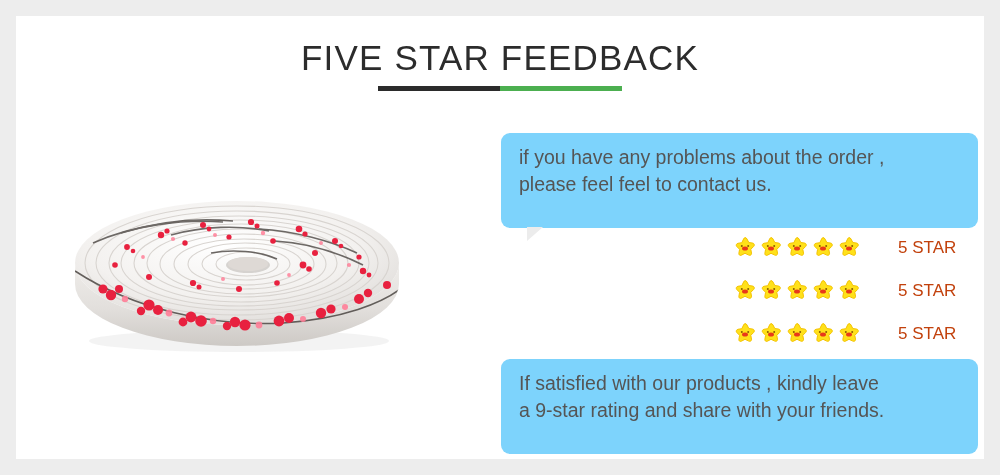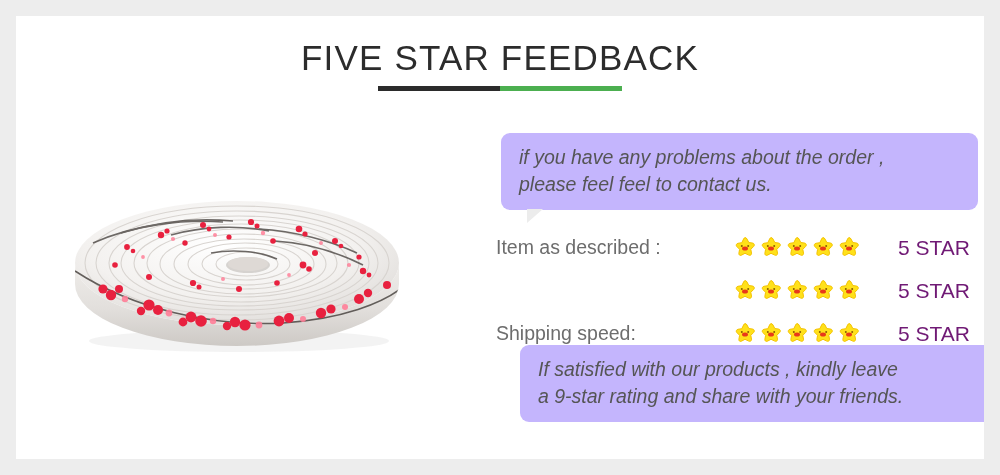--- a/index.html
+++ b/index.html
@@ -76,31 +76,30 @@
     position: absolute;
     left: 469px;
     top: 0;
     width: 499px;
     height: 443px;
   }
 
   
   .bubble {
     position: absolute;
-    background: #c4b5fd;
+    background: #7dd3fc;
     border-radius: 9px;
     color: #555555;
     font-size: 19.5px;
     line-height: 27px;
-    padding: 11px 18px 12px 18px;
+    padding: 11px 18px 30px 18px;
     white-space: nowrap;
-    font-style: italic;
   }
   .bubble.top    { left: 16px; top: 117px;  width: 477px; }
-  .bubble.bottom { left: 16px; top: 329px;  width: 477px; margin-left: 19px; }
+  .bubble.bottom { left: 16px; top: 343px;  width: 477px; }
 
   .bubble .line { display: block; }
 
   .bubble-tail {
     position: absolute;
     left: 26px;
     bottom: -13px;
     width: 0;
     height: 0;
     border-left: 16px solid #ececec;
@@ -134,22 +133,22 @@
     position: absolute;
     left: 248px;
     display: flex;
     gap: 2px;
   }
   .stars svg { display: block; width: 24px; height: 24px; }
 
   .rating-value {
     position: absolute;
     left: 413px;
-    font-size: 21px;
-    color: #701a75;
+    font-size: 17px;
+    color: #c2410c;
     white-space: nowrap;
   }
 </style>
 </head>
 <body>
 
 <div id="banner">
   <div id="panel">
 
     <div class="title-wrap">
@@ -294,21 +293,20 @@
 
       <div class="bubble top">
         <span class="line">if you have any problems about the order ,</span>
         <span class="line">please feel feel to contact us.</span>
         <span class="bubble-tail"></span>
       </div>
 
       <div class="ratings">
 
         <div class="rating-row">
-          <span class="rating-label">Item as described :</span>
           <span class="stars">
             <svg viewBox="0 0 24 24" xmlns="http://www.w3.org/2000/svg">
                 <g>
                   <path d="M12 1.6c.9 0 1.6.6 2 1.4l1.8 3.5 3.9.6c1 .2 1.6 1 1.6 1.9 0 .6-.3 1.1-.7 1.5l-2.8 2.8.7 3.9c.2 1-.5 2-1.5 2.1-.4.1-.8 0-1.2-.2L12 17.3l-3.6 1.9c-.9.5-2 .1-2.4-.8-.2-.4-.2-.8-.1-1.2l.7-3.9-2.8-2.8c-.7-.7-.7-1.9 0-2.6.3-.3.7-.5 1.1-.6l3.9-.6L10.6 3c.3-.8 1.1-1.4 1.4-1.4z" fill="#ffe11a" stroke="#f4c200" stroke-width="1"></path>
                   <ellipse cx="12" cy="12.6" rx="3" ry="2" fill="#e8391a"></ellipse>
                   <circle cx="8.8" cy="10" r="1" fill="#8a5a00"></circle>
                   <circle cx="15.2" cy="10" r="1" fill="#8a5a00"></circle>
                 </g>
               </svg>
             <svg viewBox="0 0 24 24" xmlns="http://www.w3.org/2000/svg">
@@ -387,21 +385,20 @@
                   <ellipse cx="12" cy="12.6" rx="3" ry="2" fill="#e8391a"></ellipse>
                   <circle cx="8.8" cy="10" r="1" fill="#8a5a00"></circle>
                   <circle cx="15.2" cy="10" r="1" fill="#8a5a00"></circle>
                 </g>
               </svg>
           </span>
           <span class="rating-value">5 STAR</span>
         </div>
 
         <div class="rating-row">
-          <span class="rating-label">Shipping speed:</span>
           <span class="stars">
             <svg viewBox="0 0 24 24" xmlns="http://www.w3.org/2000/svg">
                 <g>
                   <path d="M12 1.6c.9 0 1.6.6 2 1.4l1.8 3.5 3.9.6c1 .2 1.6 1 1.6 1.9 0 .6-.3 1.1-.7 1.5l-2.8 2.8.7 3.9c.2 1-.5 2-1.5 2.1-.4.1-.8 0-1.2-.2L12 17.3l-3.6 1.9c-.9.5-2 .1-2.4-.8-.2-.4-.2-.8-.1-1.2l.7-3.9-2.8-2.8c-.7-.7-.7-1.9 0-2.6.3-.3.7-.5 1.1-.6l3.9-.6L10.6 3c.3-.8 1.1-1.4 1.4-1.4z" fill="#ffe11a" stroke="#f4c200" stroke-width="1"></path>
                   <ellipse cx="12" cy="12.6" rx="3" ry="2" fill="#e8391a"></ellipse>
                   <circle cx="8.8" cy="10" r="1" fill="#8a5a00"></circle>
                   <circle cx="15.2" cy="10" r="1" fill="#8a5a00"></circle>
                 </g>
               </svg>
             <svg viewBox="0 0 24 24" xmlns="http://www.w3.org/2000/svg">

